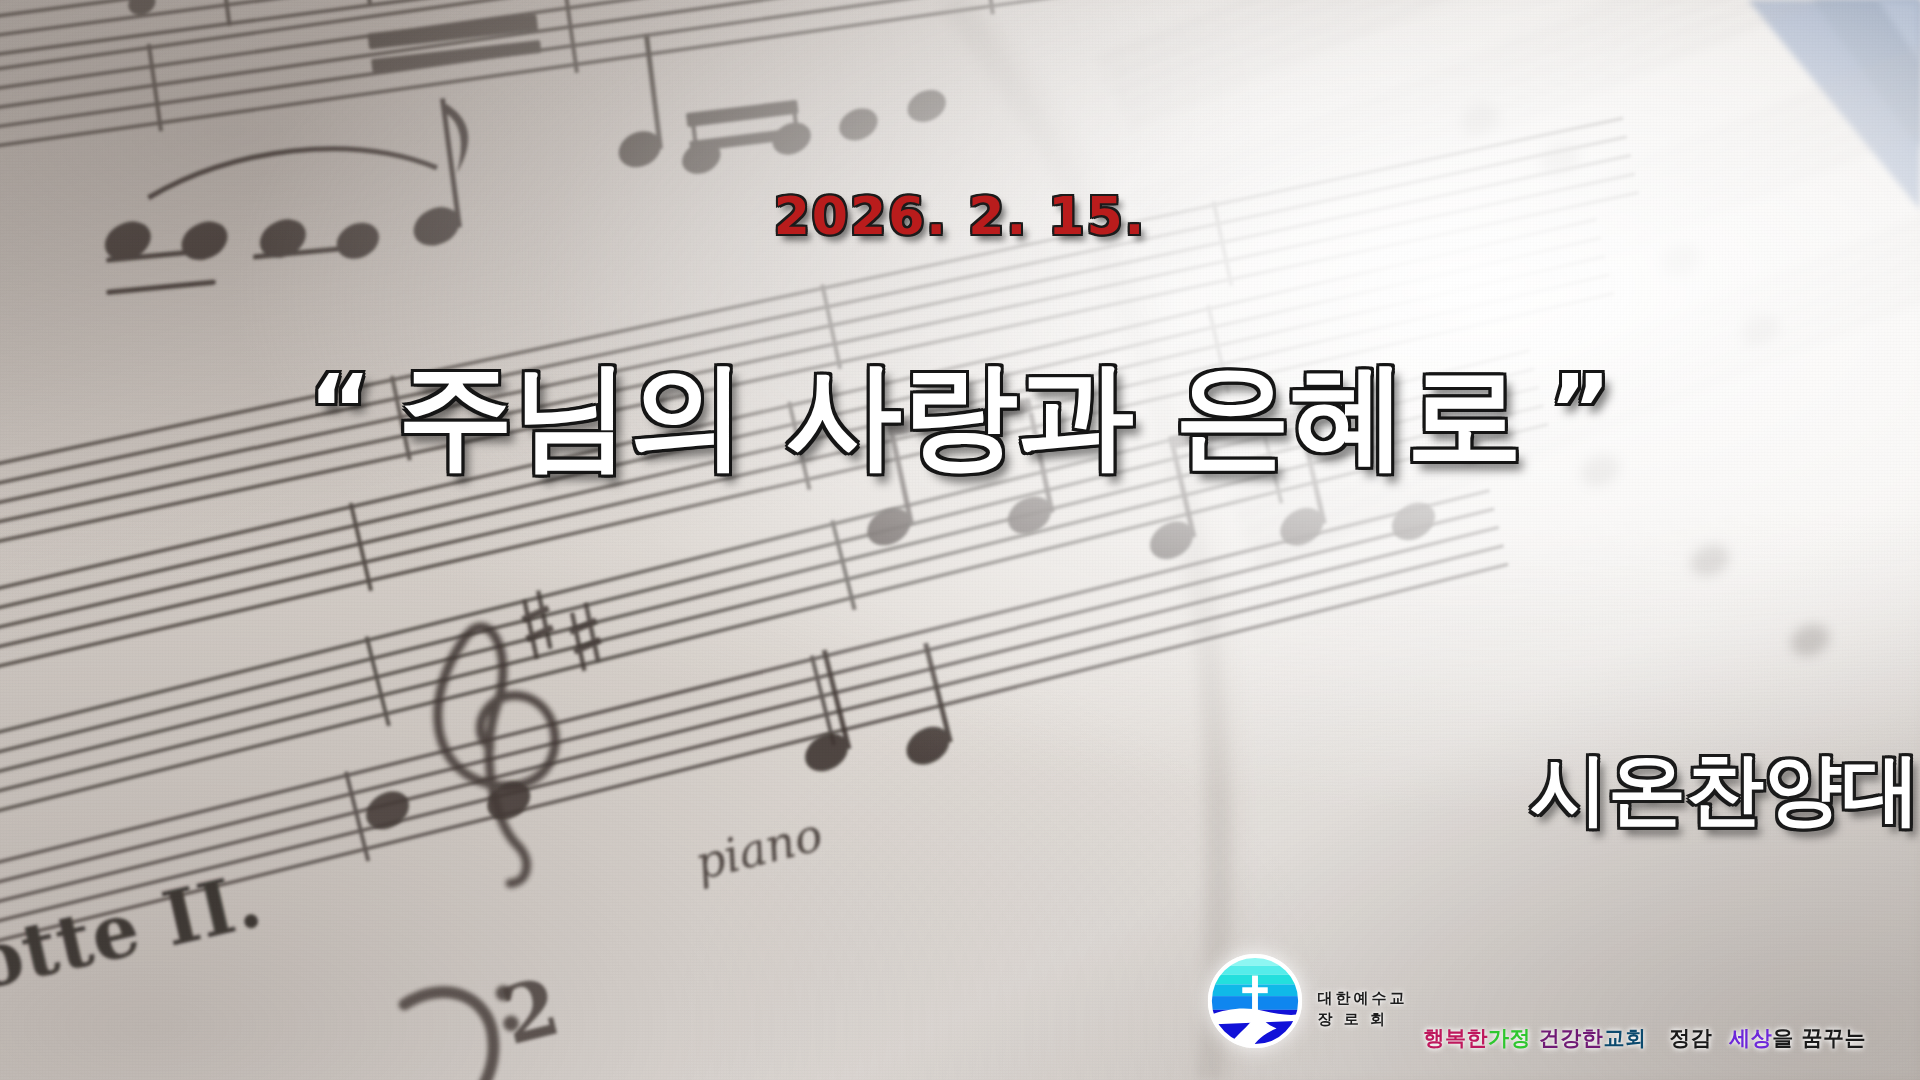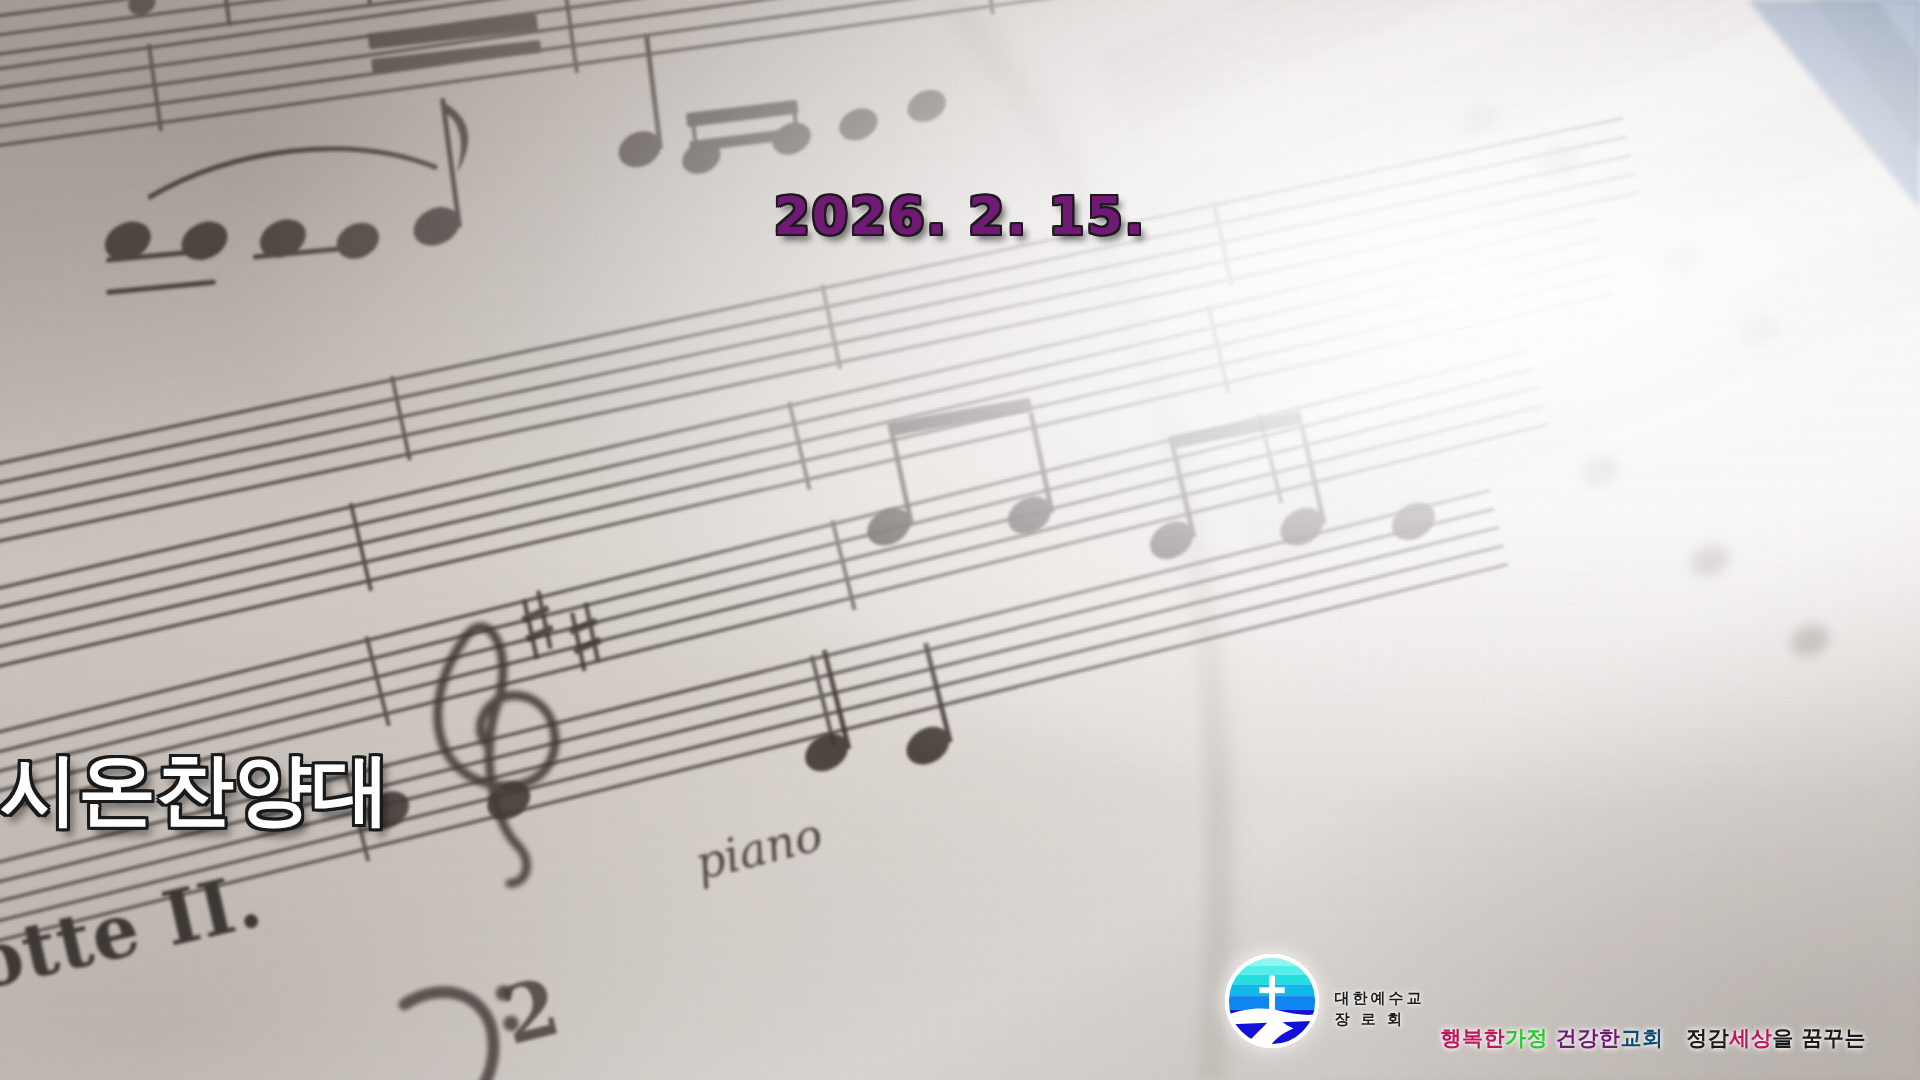--- a/index.html
+++ b/index.html
@@ -25,21 +25,21 @@
 
   .grain{position:absolute;inset:0;opacity:.10;pointer-events:none;
      background-image:
        repeating-linear-gradient(0deg, rgba(0,0,0,.10) 0 1px, rgba(255,255,255,0) 1px 3px),
        repeating-linear-gradient(90deg, rgba(0,0,0,.08) 0 1px, rgba(255,255,255,0) 1px 3px);}
 
   
   .overlay{position:absolute;inset:0;}
 
   .date{position:absolute;left:0;right:0;top:186px;text-align:center;
-        font-size:52px;font-weight:700;letter-spacing:2px;color:#701a75;
+        font-size:52px;font-weight:700;letter-spacing:2px;color:#b91c1c;
         font-family:"DejaVu Sans","Liberation Sans",sans-serif;
         text-shadow:
            -2px -2px 0 #1b1b1b, 2px -2px 0 #1b1b1b,
            -2px  2px 0 #1b1b1b, 2px  2px 0 #1b1b1b,
             0   -2px 0 #1b1b1b, 0    2px 0 #1b1b1b,
            -2px  0   0 #1b1b1b, 2px  0   0 #1b1b1b,
             5px 6px 7px rgba(0,0,0,.55);}
 
   .title{position:absolute;left:0;right:0;top:338px;text-align:center;
          font-size:116px;font-weight:700;color:#fff;white-space:nowrap;
@@ -47,21 +47,21 @@
          text-shadow:
             -3px -3px 0 #151515, 3px -3px 0 #151515,
             -3px  3px 0 #151515, 3px  3px 0 #151515,
              0   -3px 0 #151515, 0    3px 0 #151515,
             -3px  0   0 #151515, 3px  0   0 #151515,
              7px 9px 10px rgba(0,0,0,.50);}
   .title .q{font-size:96px;vertical-align:12px;}
   .title .q.left{margin-right:26px;}
   .title .q.right{margin-left:26px;}
 
-  .performer{position:absolute;left:0;right:0;top:738px;text-align:left;
+  .performer{position:absolute;left:0;right:0;top:738px;text-align:right;
          font-size:78px;font-weight:700;color:#fff;
          font-family:"DejaVu Sans","Liberation Sans",sans-serif;
          text-shadow:
             -3px -3px 0 #1a1a1a, 3px -3px 0 #1a1a1a,
             -3px  3px 0 #1a1a1a, 3px  3px 0 #1a1a1a,
              0   -3px 0 #1a1a1a, 0    3px 0 #1a1a1a,
             -3px  0   0 #1a1a1a, 3px  0   0 #1a1a1a,
              6px 8px 9px rgba(0,0,0,.50);}
 
   
@@ -328,20 +328,23 @@
     </svg>
   </div>
 
   <div class="photo-tint"></div>
   <div class="grain"></div>
 
   <div class="overlay">
 
     <div class="date">2026. 2. 15.</div>
 
+    <div class="title">
+      <span class="q left">“</span><span>주님의 사랑과 은혜로</span><span class="q right">”</span>
+    </div>
 
     <div class="performer">시온찬양대</div>
 
     <div class="logo-block">
 
       <div class="emblem">
         <svg viewBox="0 0 100 100" xmlns="http://www.w3.org/2000/svg">
           <defs>
             <clipPath id="circ">
                 <circle cx="50" cy="50" r="46"></circle>
@@ -367,18 +370,18 @@
           <circle cx="50" cy="50" r="46" fill="none" stroke="#ffffff" stroke-width="4"></circle>
         </svg>
       </div>
 
       <div class="denom">
         <div>대한예수교</div>
         <div>장 로 회</div>
       </div>
 
       <div class="name-wrap">
-        <div class="tagline"><span style="color: #be185d;">행복한</span><span style="color: rgb(47, 199, 47); margin-top: 42px;">가정</span><span style="color: #701a75;"> 건강한</span><span style="color: #0c4a6e;">교회</span><span style="color: rgb(26, 26, 26); margin-left: 15px;"> 정감</span><span style="color: #be185d;">세상</span><span style="color: rgb(26, 26, 26);">을 꿈꾸는</span></div>
+        <div class="tagline"><span style="color: #be185d;">행복한</span><span style="color: rgb(47, 199, 47); margin-top: 42px;">가정</span><span style="color: #701a75;"> 건강한</span><span style="color: #0c4a6e;">교회</span><span style="color: rgb(26, 26, 26); margin-left: 15px;"> 정감</span><span style="color: #6d28d9; margin-left: 17px;">세상</span><span style="color: rgb(26, 26, 26);">을 꿈꾸는</span></div>
       </div>
 
     </div>
   </div>
 </div>
 
 </body></html>

